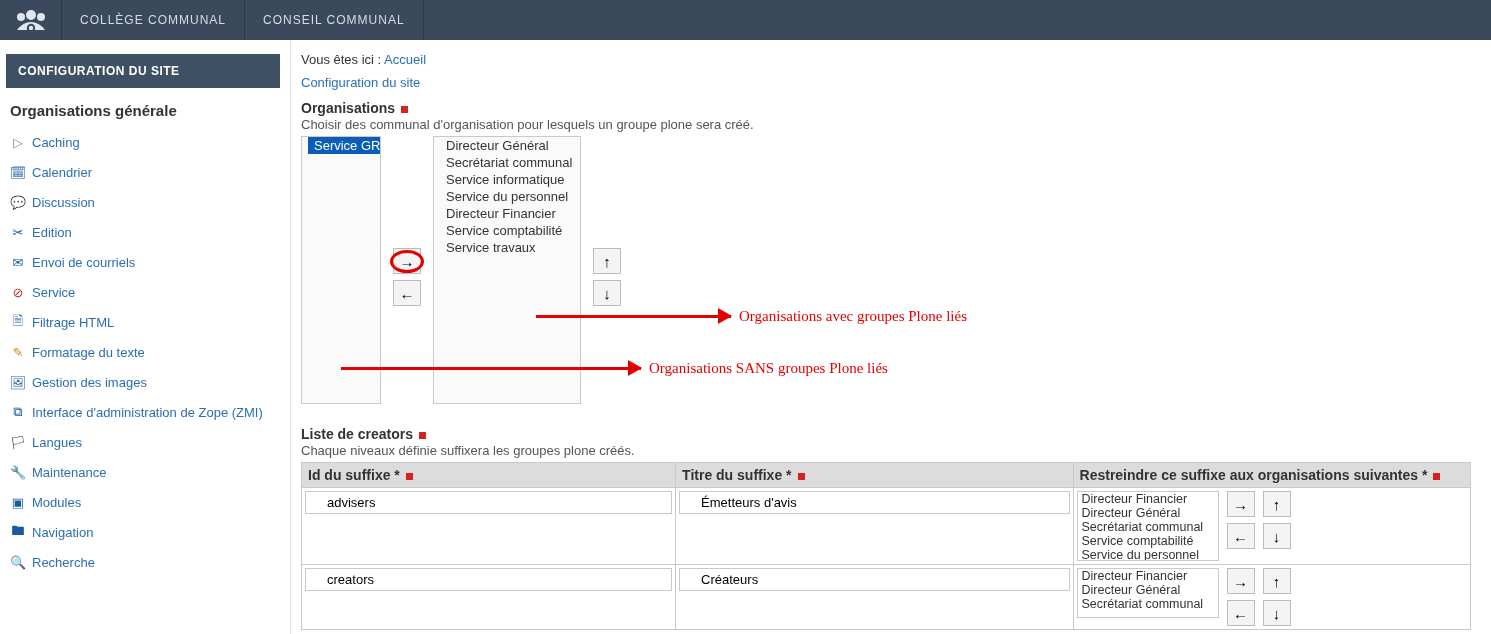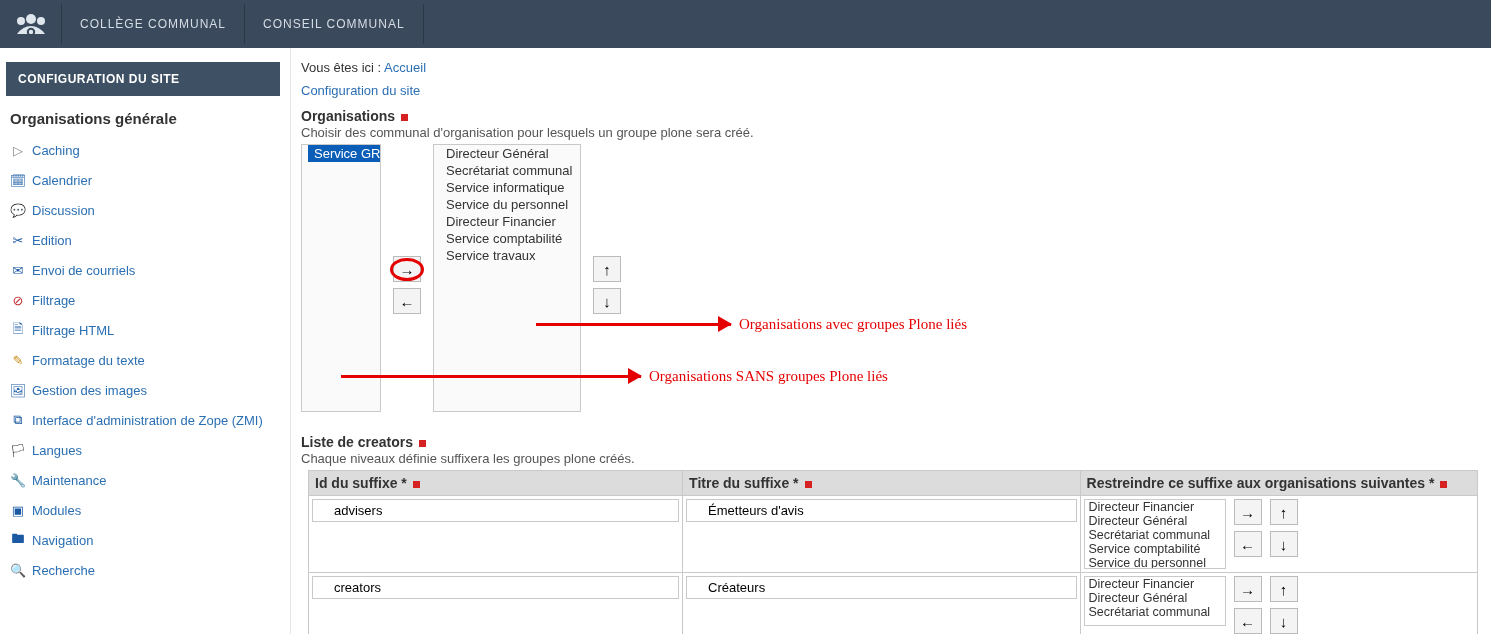--- a/index.html
+++ b/index.html
@@ -1,19 +1,19 @@
 <!DOCTYPE html>
 <html><head>
 <meta charset="utf-8">
 <style>
   * { box-sizing: border-box; margin: 0; padding: 0; }
   body { font-family: Arial, Helvetica, sans-serif; font-size: 13px; color: #333; background: #fff; width: 1491px; }
 
   
-  .topnav { background: #3a4a5c; height: 48px; display: flex; align-items: center; }
+  .topnav { background: #3a4a5c; height: 40px; display: flex; align-items: center; }
   .topnav .logo { width: 62px; height: 40px; display: flex; align-items: center; justify-content: center; border-right: 1px solid #2b3847; }
   .topnav .logo svg { width: 36px; height: 28px; }
   .topnav .nav-item { color: #d5dce3; font-size: 12px; letter-spacing: 1px; padding: 0 18px; height: 40px; line-height: 40px; border-right: 1px solid #2b3847; cursor: pointer; }
 
   
   .page { display: flex; }
   .leftcol { width: 290px; padding: 14px 10px 20px 6px; }
   .portlet-header { background: #3e5064; color: #fff; font-size: 12px; font-weight: bold; letter-spacing: 0.5px; padding: 10px 12px; }
   .section-title { font-size: 15px; font-weight: bold; margin: 14px 0 8px 4px; }
   .nav-list { list-style: none; }
@@ -40,21 +40,21 @@
   .order-col { display: flex; flex-direction: column; gap: 6px; margin-top: 112px; }
   .small-btn { width: 28px; height: 26px; border: 1px solid #bbb; background: #f4f4f4; cursor: pointer; font-size: 15px; display: flex; align-items: center; justify-content: center; }
   .circle-highlight { position: absolute; border: 3px solid #e40000; border-radius: 50%; width: 34px; height: 23px; pointer-events: none; }
 
   .anno-arrow { position: absolute; display: flex; align-items: center; gap: 8px; font-family: Liberation Serif, serif; }
   .anno-line { height: 3px; background: #e40000; position: relative; }
   .anno-line::after { content: ""; position: absolute; right: -1px; top: -7px; border-left: 14px solid #e40000; border-top: 8px solid transparent; border-bottom: 8px solid transparent; }
   .anno-text { color: #e40000; font-size: 15px; white-space: nowrap; }
 
   .functions { margin-top: 22px; }
-  table.func { width: 100%; border-collapse: collapse; margin-top: 4px; margin-left: 7px; }
+  table.func { width: 100%; border-collapse: collapse; margin-top: 4px; }
   table.func th { text-align: left; font-weight: bold; font-size: 14px; padding: 4px 6px; background: #dcdcdc; border: 1px solid #c9c9c9; }
   table.func td { padding: 3px; vertical-align: top; border: 1px solid #c9c9c9; }
   table.func input[type=text] { width: 100%; border: 1px solid #c9c9c9; padding: 3px 21px; font-size: 13px; }
   .mini-dual { display: flex; gap: 8px; }
   .mini-list { border: 1px solid #c9c9c9; background: #fff; width: 142px; height: 70px; overflow-y: scroll; }
   .mini-list .mi { padding: 0 4px; font-size: 12.5px; white-space: nowrap; }
   .mini-btns { display: flex; flex-direction: column; gap: 6px; }
 
   
   .ic-gear { color: #888; }
@@ -111,21 +111,21 @@
       <li>
           <span class="nav-icon ic-scissor">✂</span>
           <a>Edition</a>
         </li>
       <li>
           <span class="nav-icon ic-mail">✉</span>
           <a>Envoi de courriels</a>
         </li>
       <li>
           <span class="nav-icon ic-err">⊘</span>
-          <a>Filtrage</a>
+          <a>Service</a>
         </li>
       <li>
           <span class="nav-icon ic-filter">🗎</span>
           <a>Filtrage HTML</a>
         </li>
       <li>
           <span class="nav-icon ic-pencil">✎</span>
           <a>Formatage du texte</a>
         </li>
       <li>

